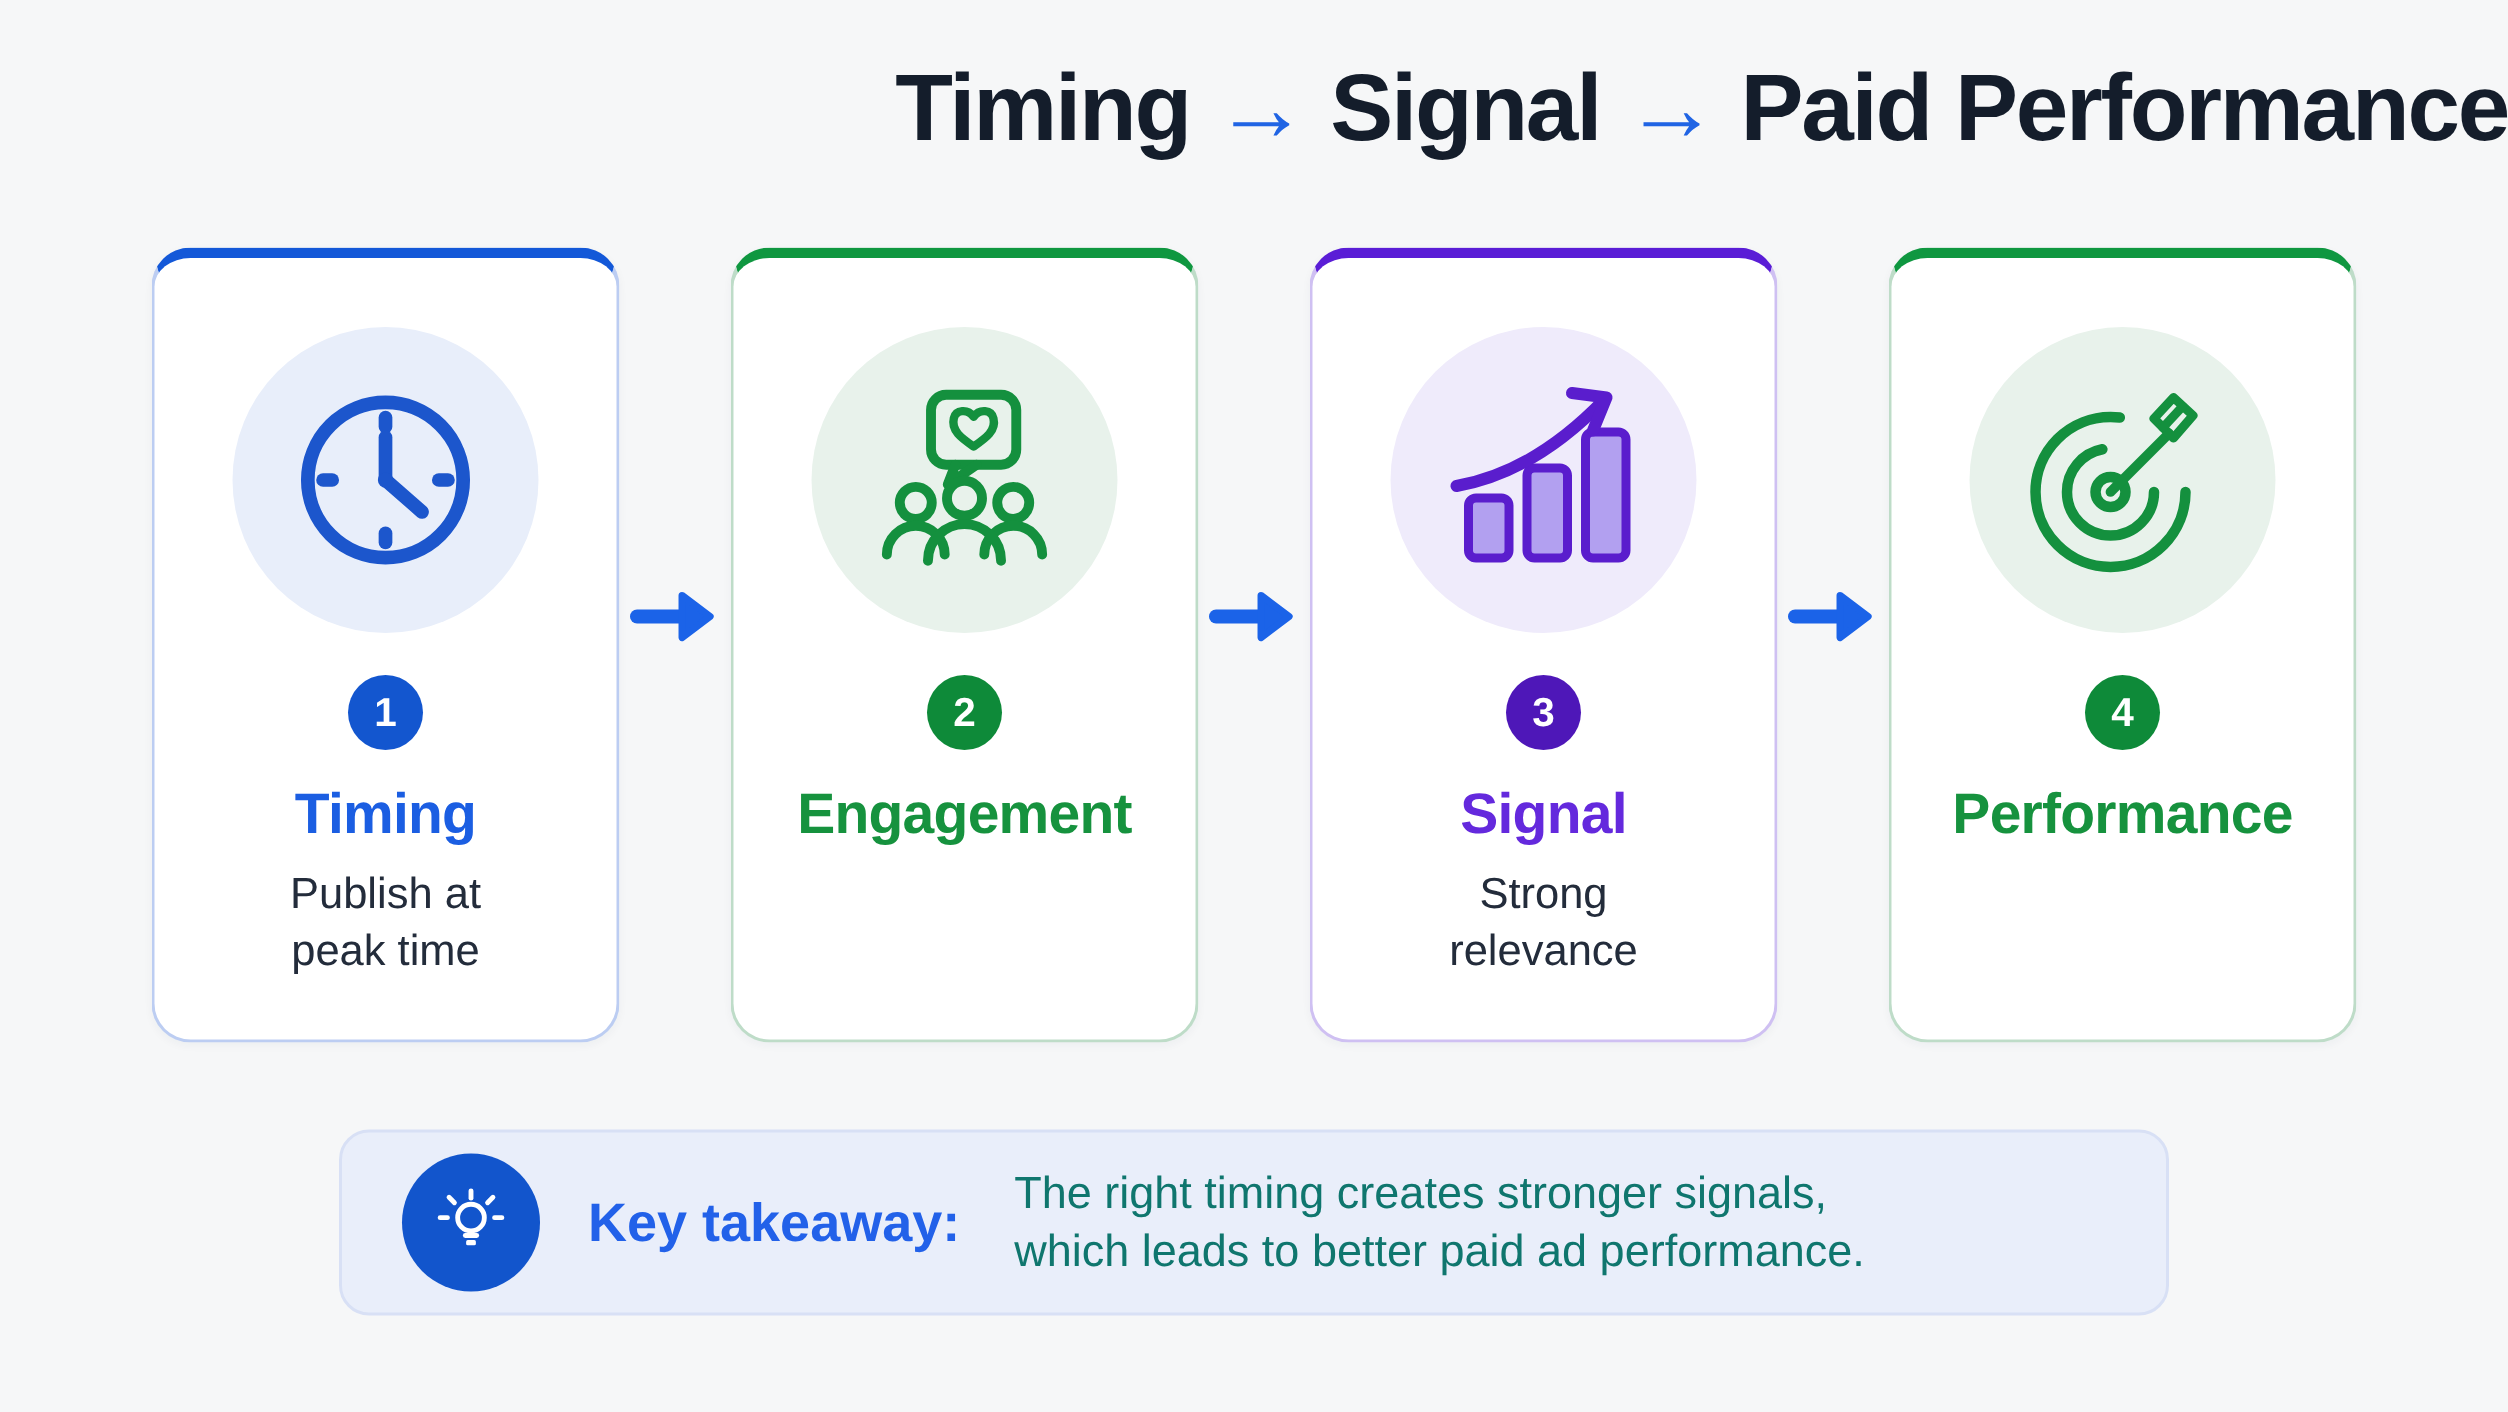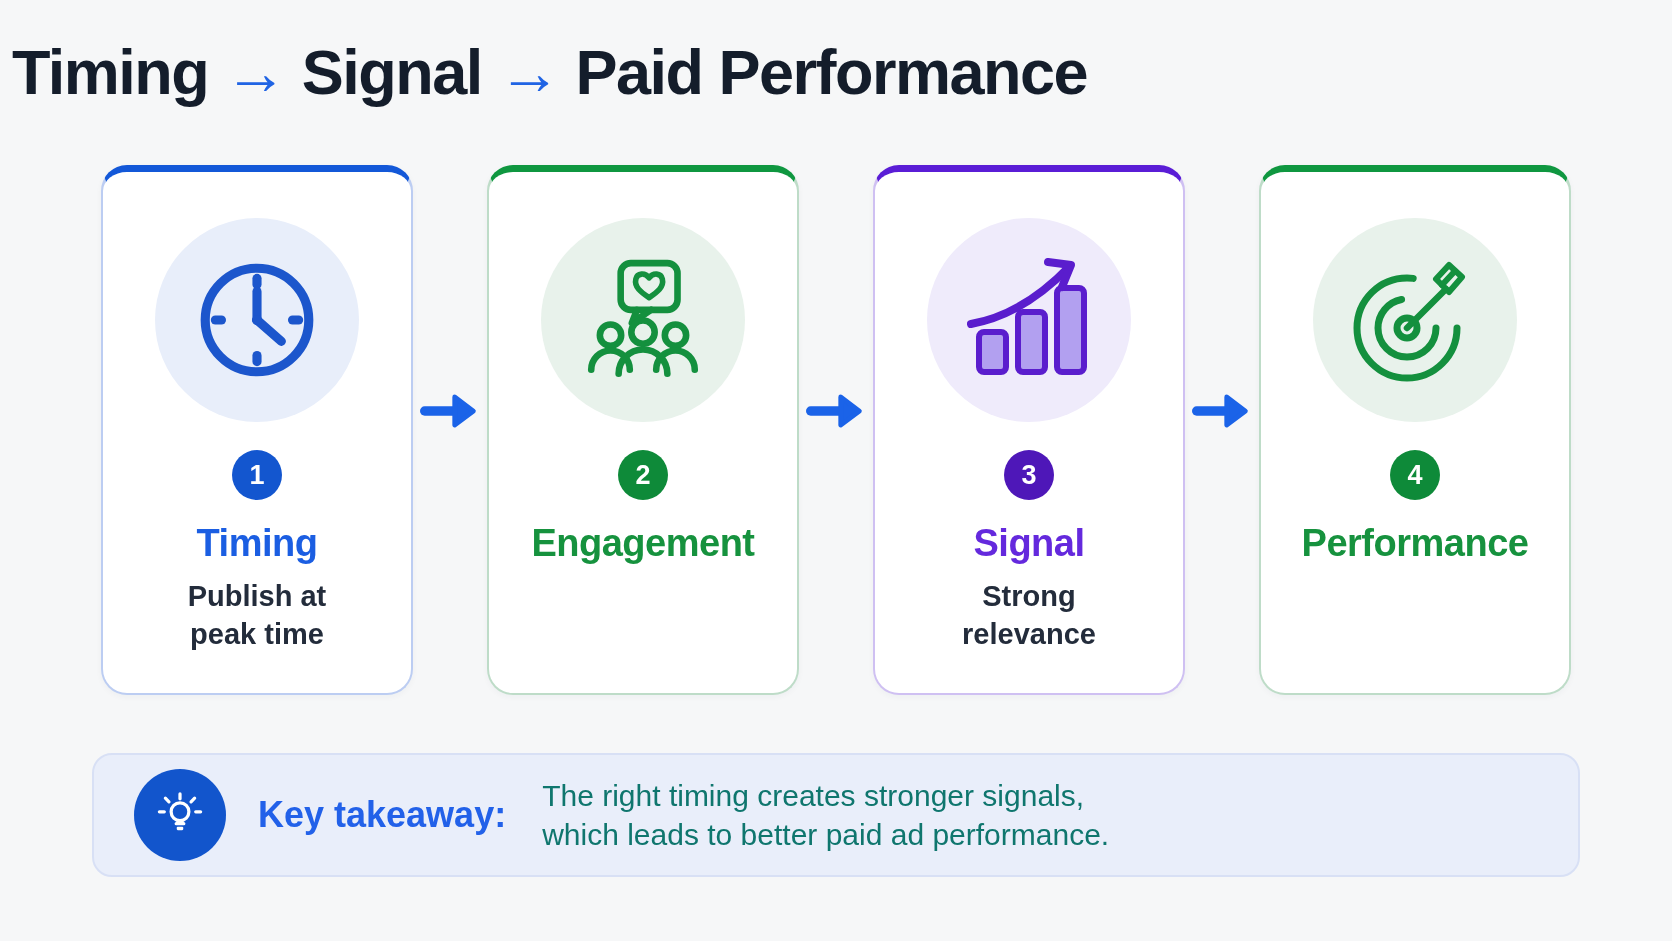--- a/index.html
+++ b/index.html
@@ -3,28 +3,27 @@
 <meta charset="utf-8">
 <style>
   * { box-sizing: border-box; margin: 0; padding: 0; }
   html, body { width: 1672px; height: 941px; }
   body {
     background: #f6f7f8;
     font-family: "Liberation Sans", sans-serif;
     overflow: hidden;
   }
   .main-title {
-    text-align: left;
+    text-align: right;
     padding-top: 38px;
     font-size: 63px;
     font-weight: 800;
     letter-spacing: -1.5px;
     color: #141d2b;
     line-height: 1.1;
-    margin-left: 12px;
   }
   .title-arrow {
     color: #2064e4;
     padding: 0 16px;
     font-weight: 700;
   }
   .cards-row {
     display: flex;
     justify-content: center;
     align-items: stretch;
@@ -66,31 +65,30 @@
     font-size: 38px;
     font-weight: 700;
     color: var(--title);
     letter-spacing: -0.5px;
   }
   .card-desc {
     margin-top: 13px;
     font-size: 29px;
     line-height: 1.3;
     color: #232c3b;
-    font-weight: bold;
   }
   .connector {
     width: 74px;
     display: flex;
     align-items: center;
     justify-content: center;
   }
   .connector svg { margin-top: -38px; color: #1b63e8; }
   .takeaway {
-    width: 1488px;
+    width: 1220px;
     height: 124px;
     margin: 58px auto 0;
     background: #e9eefa;
     border: 2px solid #d8e0f5;
     border-radius: 20px;
     display: flex;
     align-items: center;
     padding: 0 34px;
   }
   .bulb-circle {

